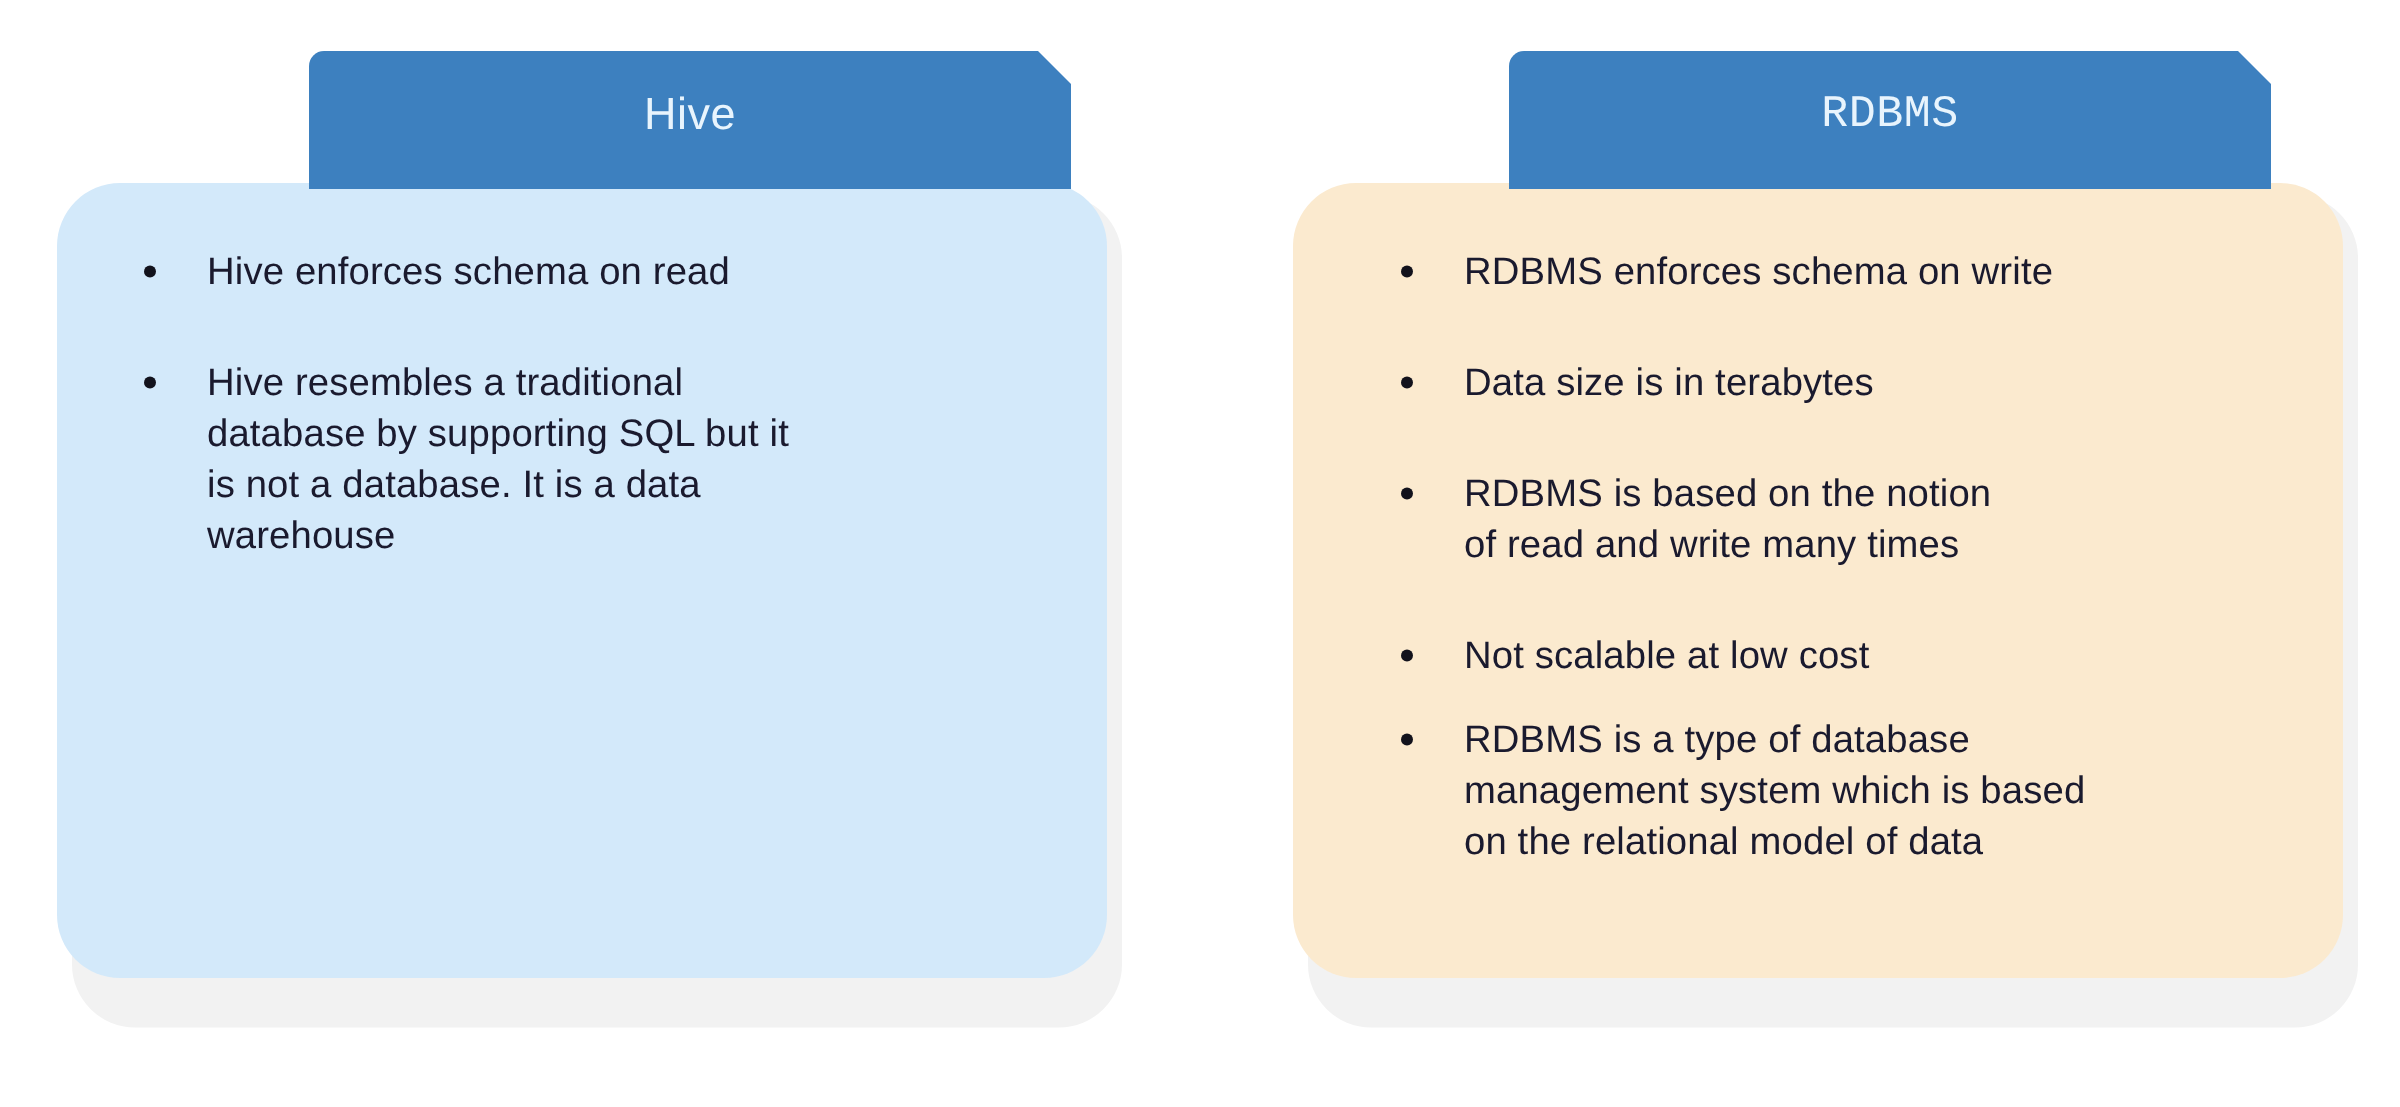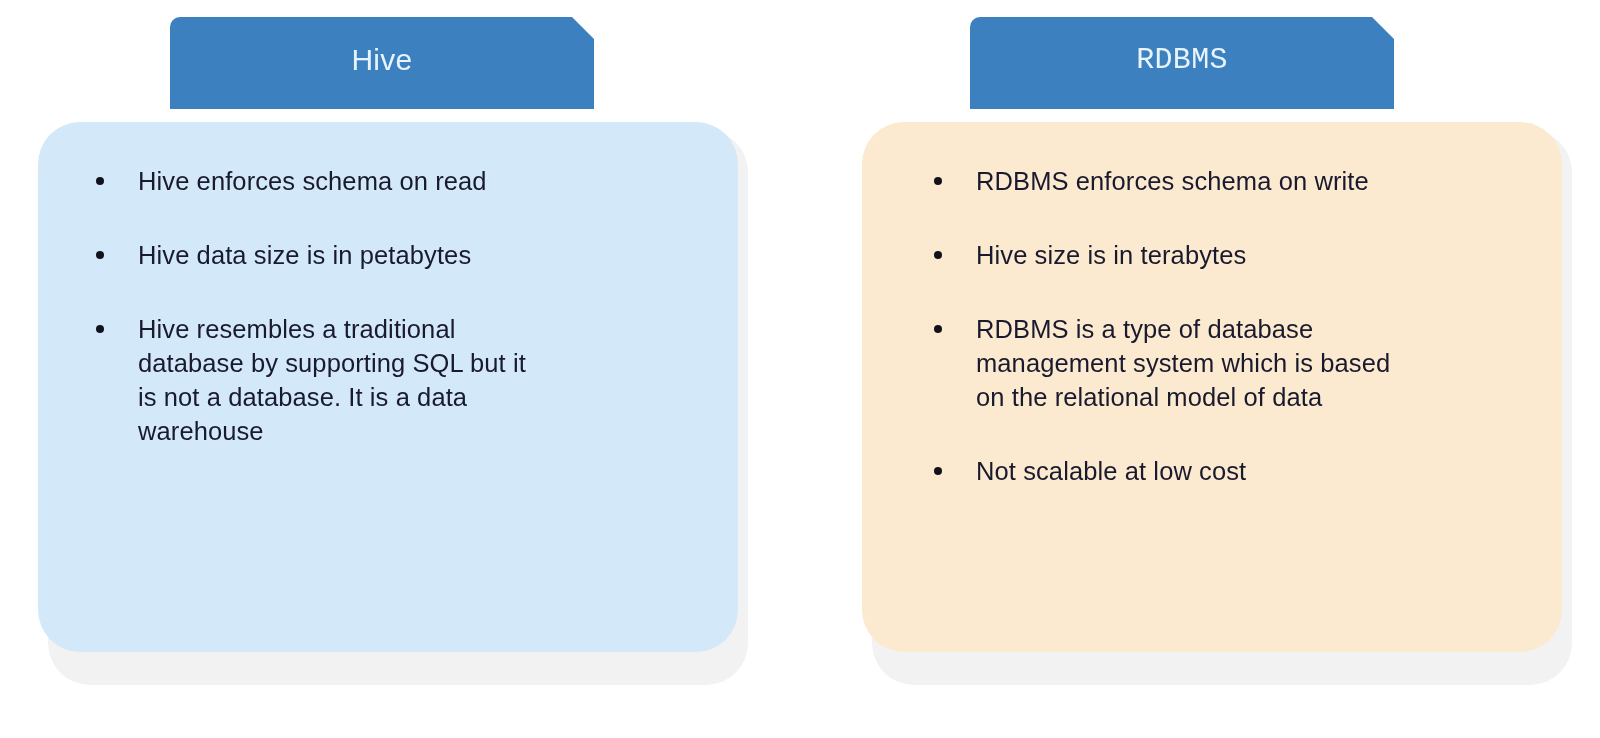--- a/index.html
+++ b/index.html
@@ -48,32 +48,33 @@
     width: 700px;
     height: 530px;
     border-radius: 42px;
   }
   .panel-hive  { background: #d3e9fa; }
   .panel-rdbms { background: #fbeacf; }
 
   
   .tab {
     position: absolute;
-    top: 17px;
-    width: 424px;
+    top: 34px;
+    width: 508px;
     height: 92px;
     background: #3d80bf;
     border-top-left-radius: 10px;
     -webkit-clip-path: polygon(0 0, calc(100% - 22px) 0, 100% 22px, 100% 100%, 0 100%);
     clip-path: polygon(0 0, calc(100% - 22px) 0, 100% 22px, 100% 100%, 0 100%);
     display: flex;
     align-items: center;
     justify-content: center;
     box-sizing: border-box;
     padding-bottom: 6px;
+    margin-left: 36px;
   }
   .tab-hive  { left: 132px; }
   .tab-rdbms { left: 108px; font-family: Liberation Mono, monospace; }
 
   .tab-title {
     color: #e8f4fd;
     font-size: 30px;
     font-weight: 400;
     letter-spacing: 0.3px;
     line-height: 1;
@@ -135,24 +136,20 @@
       <span class="tab-title">Hive</span>
     </div>
 
     <div class="bullets bullets-hive">
 
       <div class="bullet bullet-spaced">
         <span class="bullet-dot"><span></span></span>
         <span class="bullet-text">Hive enforces schema on read</span>
       </div>
 
-      <div class="bullet bullet-spaced">
-        <span class="bullet-dot"><span></span></span>
-        <span class="bullet-text">Hive data size is in petabytes</span>
-      </div>
 
 
       <div class="bullet bullet-spaced">
         <span class="bullet-dot"><span></span></span>
         <span class="bullet-text">Hive resembles a traditional
 database by supporting SQL but it
 is not a database. It is a data
 warehouse</span>
       </div>
 
@@ -171,32 +168,37 @@
 
     <div class="bullets bullets-rdbms">
 
       <div class="bullet bullet-spaced">
         <span class="bullet-dot"><span></span></span>
         <span class="bullet-text">RDBMS enforces schema on write</span>
       </div>
 
       <div class="bullet bullet-spaced">
         <span class="bullet-dot"><span></span></span>
-        <span class="bullet-text">Hive size is in terabytes</span>
-      </div>
-
+        <span class="bullet-text">Data size is in terabytes</span>
+      </div>
+
+      <div class="bullet bullet-spaced">
+        <span class="bullet-dot"><span></span></span>
+        <span class="bullet-text">RDBMS is based on the notion
+of read and write many times</span>
+      </div>
+
+      <div class="bullet">
+        <span class="bullet-dot"><span></span></span>
+        <span class="bullet-text">Not scalable at low cost</span>
+      </div>
 
       <div class="bullet bullet-spaced">
         <span class="bullet-dot"><span></span></span>
         <span class="bullet-text">RDBMS is a type of database
 management system which is based
 on the relational model of data</span>
       </div>
 
-      <div class="bullet">
-        <span class="bullet-dot"><span></span></span>
-        <span class="bullet-text">Not scalable at low cost</span>
-      </div>
-
     </div>
   </div>
 
 </div>
 
 </body></html>

